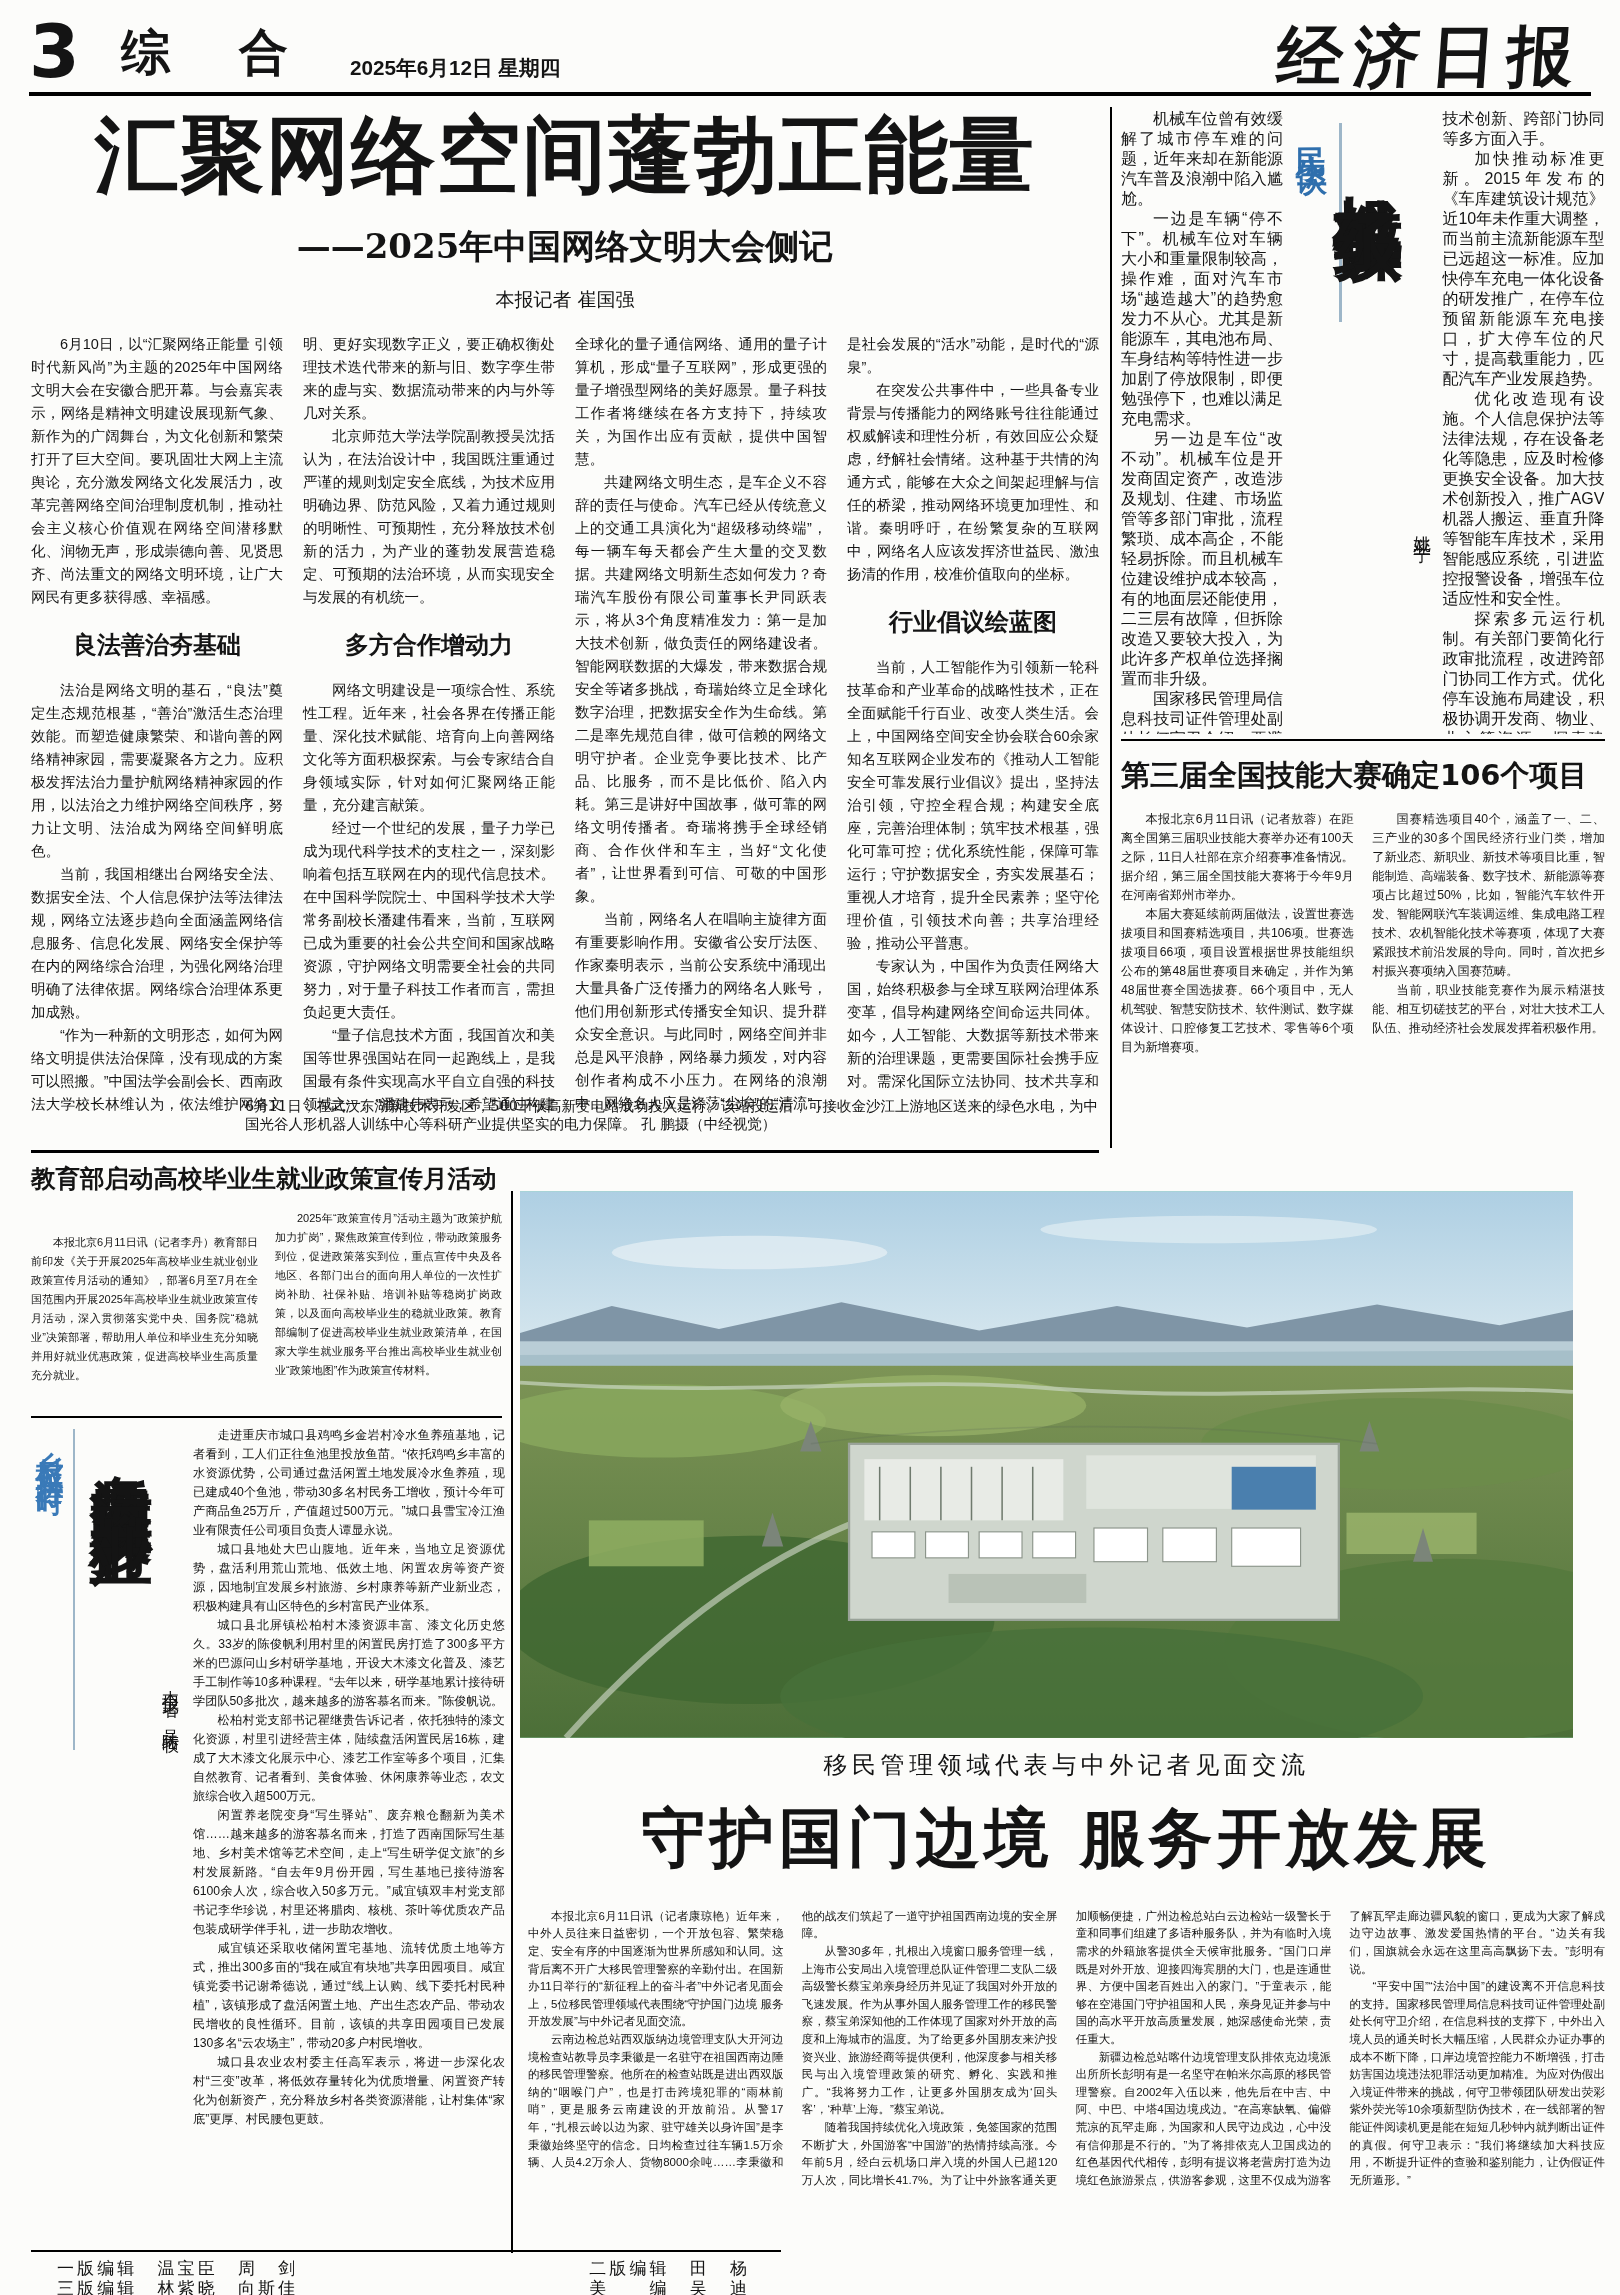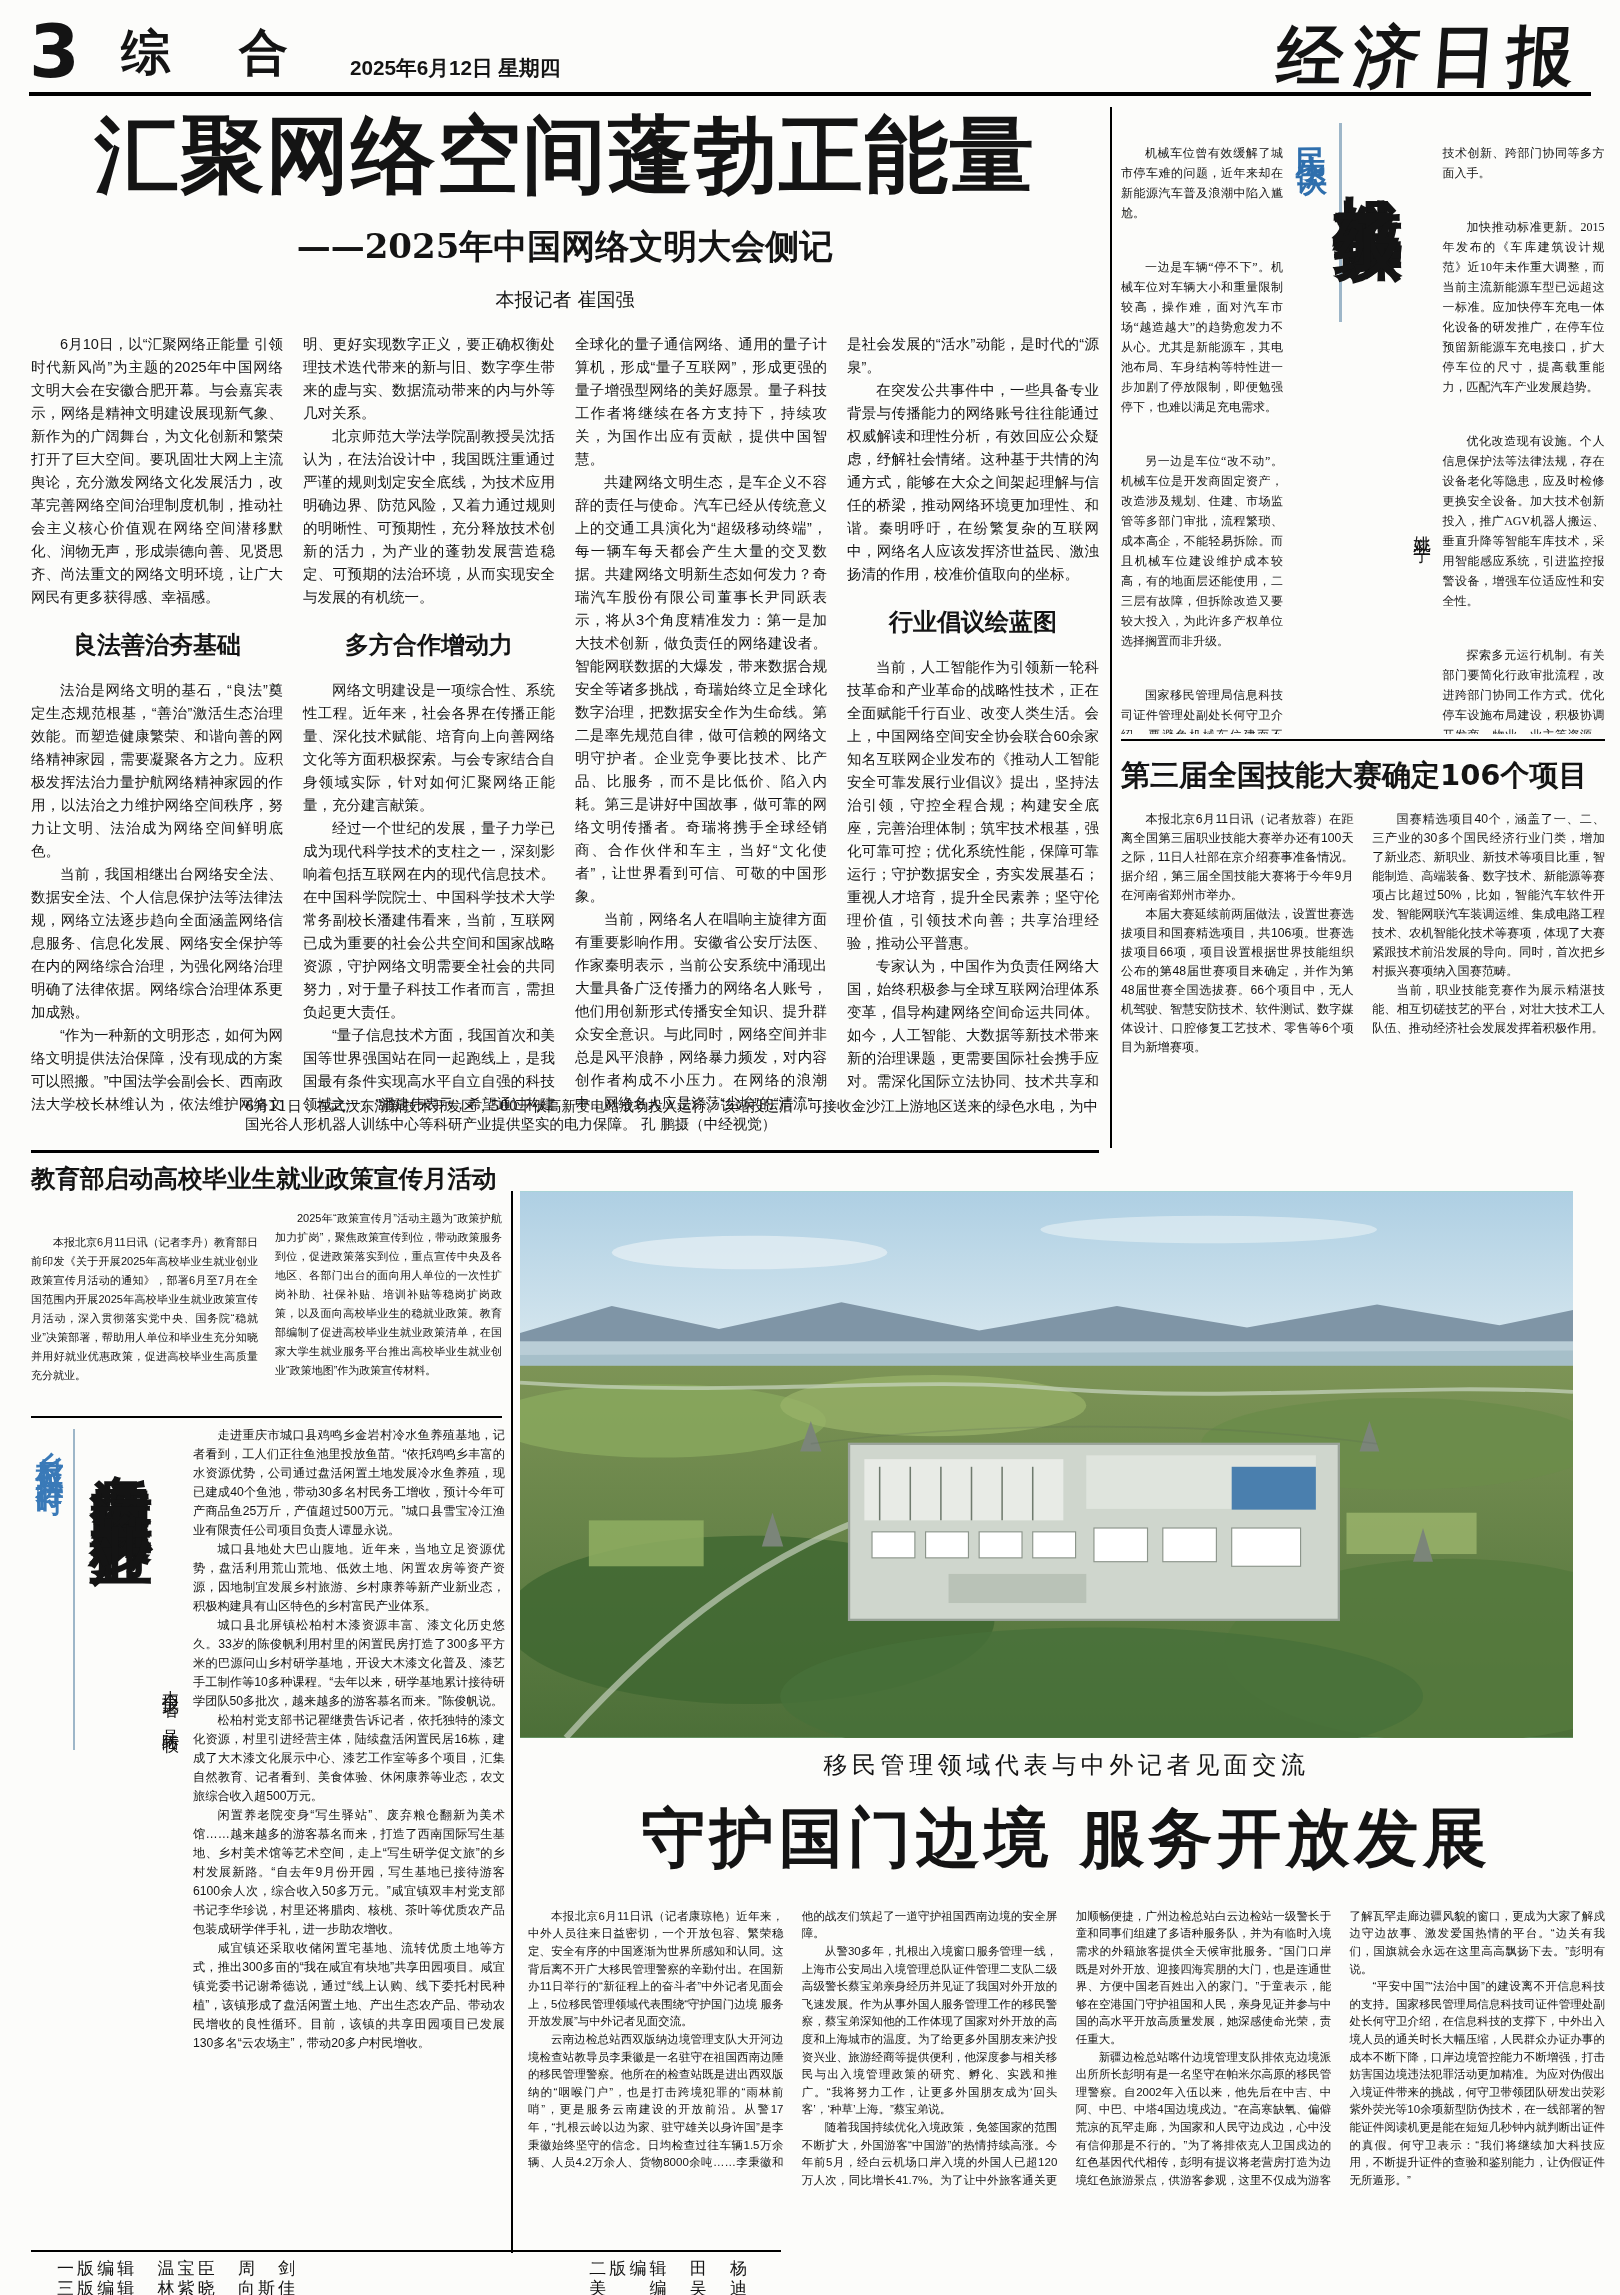--- a/index.html
+++ b/index.html
@@ -21,21 +21,21 @@
   #main-by{font-size:19px;text-align:center;margin-top:17px;font-family:"DejaVu Serif",serif;}
   #main-body{margin-top:20px;height:787px;column-count:4;column-gap:20px;overflow:hidden;}
   #main-body p{font-size:14.5px;line-height:23px;}
   p{margin:0;text-indent:2em;text-align:justify;font-family:"Liberation Sans",sans-serif;}
   p.cont{text-indent:0;}
   h3{margin:20px 0 18.4px 0;text-align:center;font-size:24px;font-weight:900;font-family:"DejaVu Sans",sans-serif;}
   
   #vr-main{left:1110px;top:107px;width:1.5px;height:1041px;}
   #minsheng{position:absolute;left:1121px;top:109px;width:484px;height:625px;}
   #ms-col1{position:absolute;left:0;top:0;width:162px;height:100%;overflow:hidden;}
-  #ms-col1 p,#ms-col2 p{font-size:12px;line-height:20px;font-family:Liberation Serif, serif;margin-top:34px;}
+  #ms-col1 p,#ms-col2 p{font-size:16px;line-height:20px;font-family:Liberation Sans, sans-serif;}
   #ms-center{position:absolute;left:170px;top:0;width:121px;height:100%;}
   #ms-label{position:absolute;left:0;top:13.8px;height:199px;writing-mode:vertical-rl;text-orientation:upright;
             font-size:31px;font-weight:700;color:#2f6fad;border-right:3.1px solid #9db6c8;padding-right:6.1px;
             font-family:"DejaVu Serif",serif;letter-spacing:7.7px;}
   #ms-title{position:absolute;right:-3.1px;top:31px;height:582px;writing-mode:vertical-rl;text-orientation:upright;
             font-size:69px;font-weight:900;font-family:"DejaVu Sans",sans-serif;letter-spacing:3.1px;}
   #ms-author{position:absolute;left:289px;top:413px;height:168px;writing-mode:vertical-rl;text-orientation:upright;
              font-size:17.6px;letter-spacing:4.6px;font-family:"DejaVu Serif",serif;}
   #ms-col2{position:absolute;left:300px;top:0;width:184px;height:100%;overflow:hidden;}
   #ms-col2{padding-left:21.4px;width:162px;}
@@ -235,20 +235,21 @@
     <div id="ru-label">乡村振兴进行时</div>
     <div id="ru-title">盘活闲置资源发展乡村产业</div>
     <div id="ru-author">本报记者 吴陆牧</div>
     <div id="ru-body">
         <p>走进重庆市城口县鸡鸣乡金岩村冷水鱼养殖基地，记者看到，工人们正往鱼池里投放鱼苗。“依托鸡鸣乡丰富的水资源优势，公司通过盘活闲置土地发展冷水鱼养殖，现已建成40个鱼池，带动30多名村民务工增收，预计今年可产商品鱼25万斤，产值超过500万元。”城口县雪宝冷江渔业有限责任公司项目负责人谭显永说。</p>
         <p>城口县地处大巴山腹地。近年来，当地立足资源优势，盘活利用荒山荒地、低效土地、闲置农房等资产资源，因地制宜发展乡村旅游、乡村康养等新产业新业态，积极构建具有山区特色的乡村富民产业体系。</p>
         <p>城口县北屏镇松柏村木漆资源丰富、漆文化历史悠久。33岁的陈俊帆利用村里的闲置民房打造了300多平方米的巴源问山乡村研学基地，开设大木漆文化普及、漆艺手工制作等10多种课程。“去年以来，研学基地累计接待研学团队50多批次，越来越多的游客慕名而来。”陈俊帆说。</p>
         <p>松柏村党支部书记瞿继贵告诉记者，依托独特的漆文化资源，村里引进经营主体，陆续盘活闲置民居16栋，建成了大木漆文化展示中心、漆艺工作室等多个项目，汇集自然教育、记者看到、美食体验、休闲康养等业态，农文旅综合收入超500万元。</p>
         <p>闲置养老院变身“写生驿站”、废弃粮仓翻新为美术馆……越来越多的游客慕名而来，打造了西南国际写生基地、乡村美术馆等艺术空间，走上“写生研学促文旅”的乡村发展新路。“自去年9月份开园，写生基地已接待游客6100余人次，综合收入50多万元。”咸宜镇双丰村党支部书记李华珍说，村里还将腊肉、核桃、茶叶等优质农产品包装成研学伴手礼，进一步助农增收。</p>
         <p>咸宜镇还采取收储闲置宅基地、流转优质土地等方式，推出300多亩的“我在咸宜有块地”共享田园项目。咸宜镇党委书记谢希德说，通过“线上认购、线下委托村民种植”，该镇形成了盘活闲置土地、产出生态农产品、带动农民增收的良性循环。目前，该镇的共享田园项目已发展130多名“云农场主”，带动20多户村民增收。</p>
+        <p>城口县农业农村委主任高军表示，将进一步深化农村“三变”改革，将低效存量转化为优质增量、闲置资产转化为创新资产，充分释放乡村各类资源潜能，让村集体“家底”更厚、村民腰包更鼓。</p>
       </div>
   </div>
 
   <div id="border-art">
     <div id="bd-kicker">移民管理领域代表与中外记者见面交流</div>
     <div id="bd-head">守护国门边境 服务开放发展</div>
     <div id="bd-body">
         <p>本报北京6月11日讯（记者康琼艳）近年来，中外人员往来日益密切，一个开放包容、繁荣稳定、安全有序的中国逐渐为世界所感知和认同。这背后离不开广大移民管理警察的辛勤付出。在国新办11日举行的“新征程上的奋斗者”中外记者见面会上，5位移民管理领域代表围绕“守护国门边境 服务开放发展”与中外记者见面交流。</p>
         <p>云南边检总站西双版纳边境管理支队大开河边境检查站教导员李秉徽是一名驻守在祖国西南边陲的移民管理警察。他所在的检查站既是进出西双版纳的“咽喉门户”，也是打击跨境犯罪的“雨林前哨”，更是服务云南建设的开放前沿。从警17年，“扎根云岭以边为家、驻守雄关以身许国”是李秉徽始终坚守的信念。日均检查过往车辆1.5万余辆、人员4.2万余人、货物8000余吨……李秉徽和他的战友们筑起了一道守护祖国西南边境的安全屏障。</p>
         <p>从警30多年，扎根出入境窗口服务管理一线，上海市公安局出入境管理总队证件管理二支队二级高级警长蔡宝弟亲身经历并见证了我国对外开放的飞速发展。作为从事外国人服务管理工作的移民警察，蔡宝弟深知他的工作体现了国家对外开放的高度和上海城市的温度。为了给更多外国朋友来沪投资兴业、旅游经商等提供便利，他深度参与相关移民与出入境管理政策的研究、孵化、实践和推广。“我将努力工作，让更多外国朋友成为‘回头客’，‘种草’上海。”蔡宝弟说。</p>

